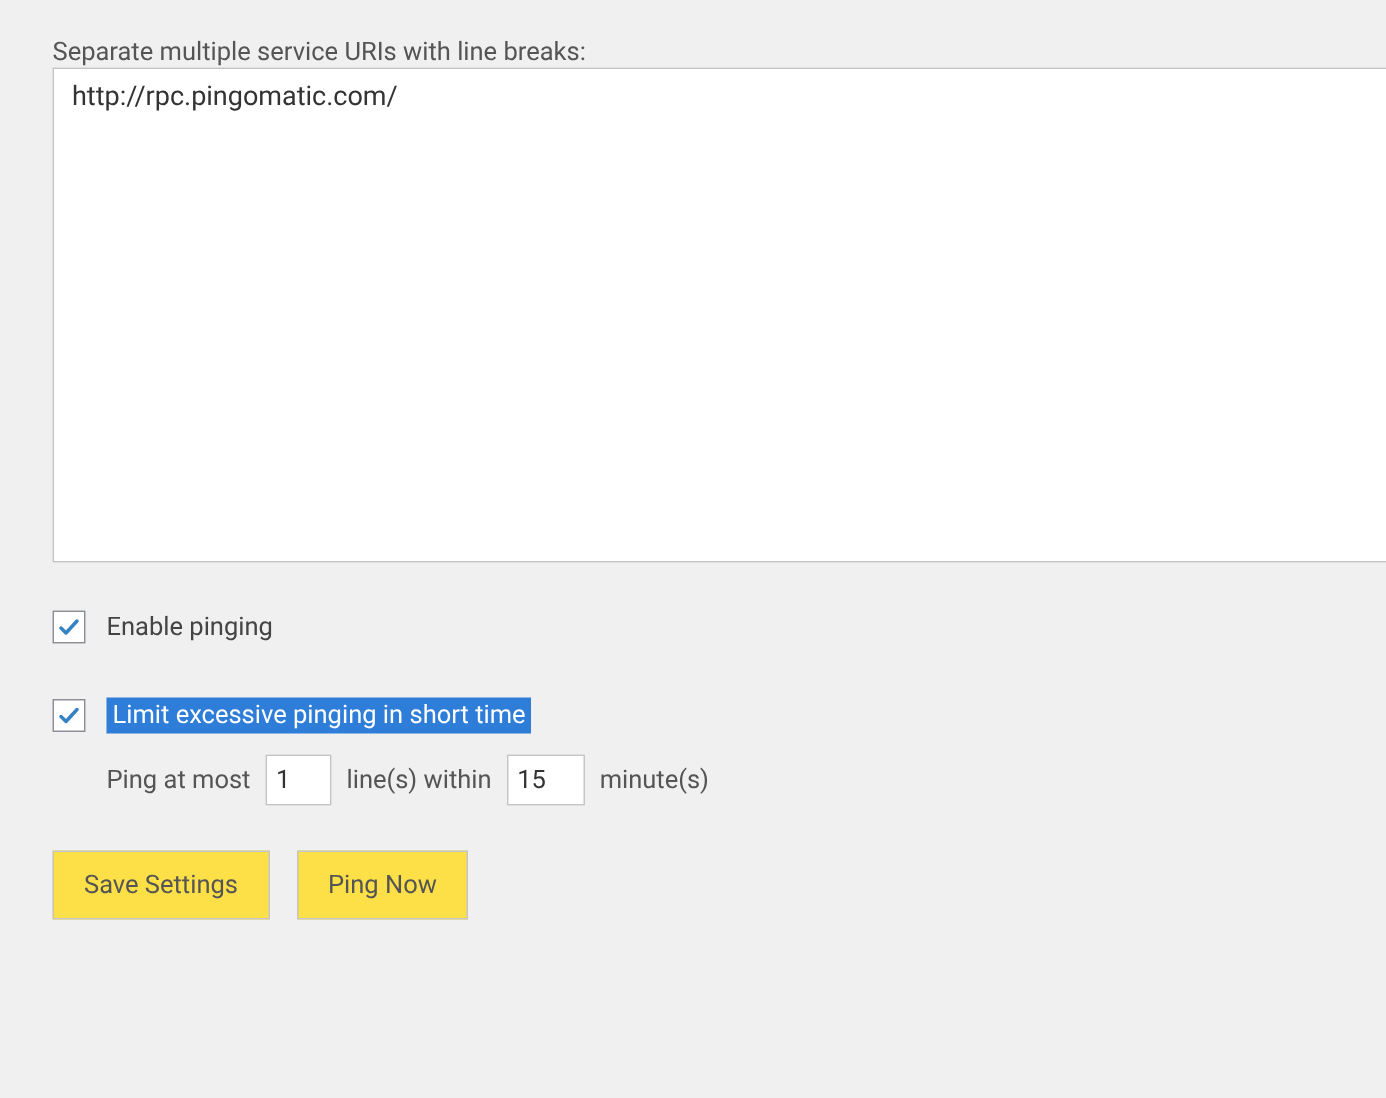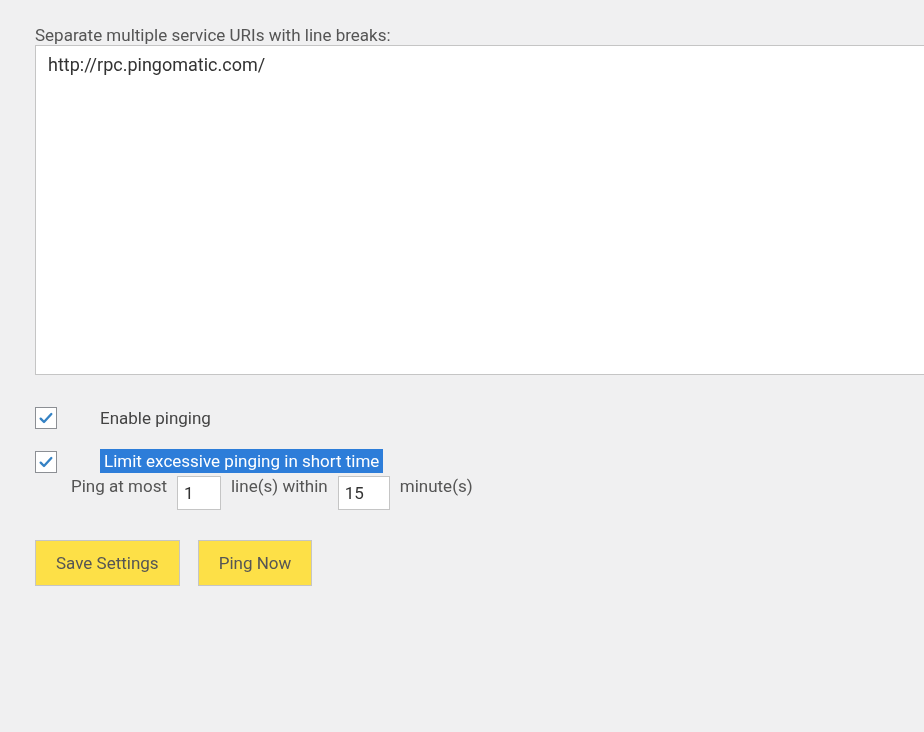--- a/index.html
+++ b/index.html
@@ -30,25 +30,23 @@
       color: #333;
       border: 1px solid #c5c5c5;
       background: #ffffff;
       resize: both;
       outline: none;
     }
     .checkbox-row {
       display: flex;
       align-items: center;
       margin-top: 28px;
-      gap: 29px;
     }
     .checkbox-row.second {
-      margin-top: 20px;
-      align-items: flex-end;
+      margin-top: 36px;
     }
     .checkbox-custom {
       width: 22px;
       height: 22px;
       border: 1px solid #8c8f94;
       background: #ffffff;
       display: inline-flex;
       align-items: center;
       justify-content: center;
       margin-right: 14px;
@@ -64,24 +62,24 @@
       font-size: 17px;
       color: #444;
       cursor: pointer;
     }
     .highlighted {
       background: #2d7dd9;
       color: #ffffff;
       padding: 2px 4px;
     }
     .ping-limits {
-      margin-top: 3px;
+      margin-top: 14px;
       margin-left: 36px;
       display: flex;
-      align-items: flex-start;
+      align-items: center;
       font-size: 17px;
       color: #555;
     }
     .ping-limits span {
       white-space: nowrap;
     }
     .ping-limits input[type="text"] {
       width: 44px;
       height: 34px;
       margin: 0 10px;

